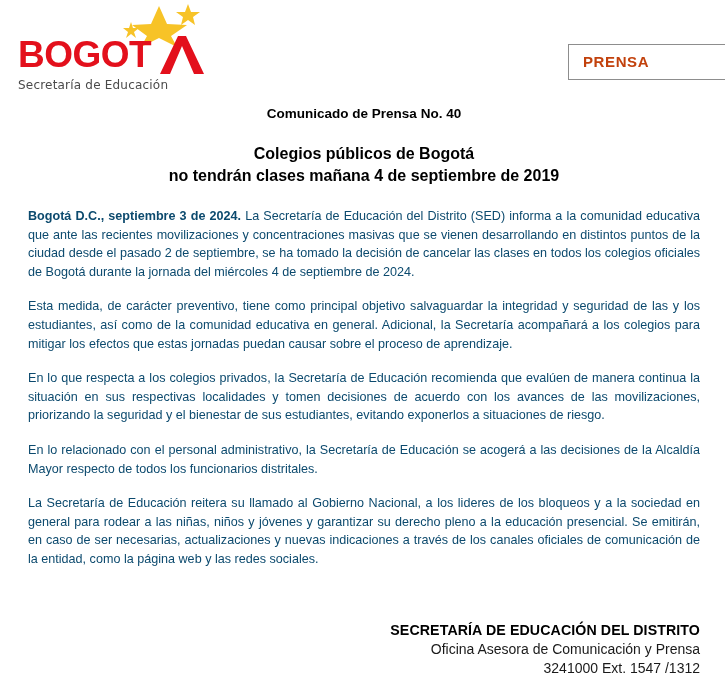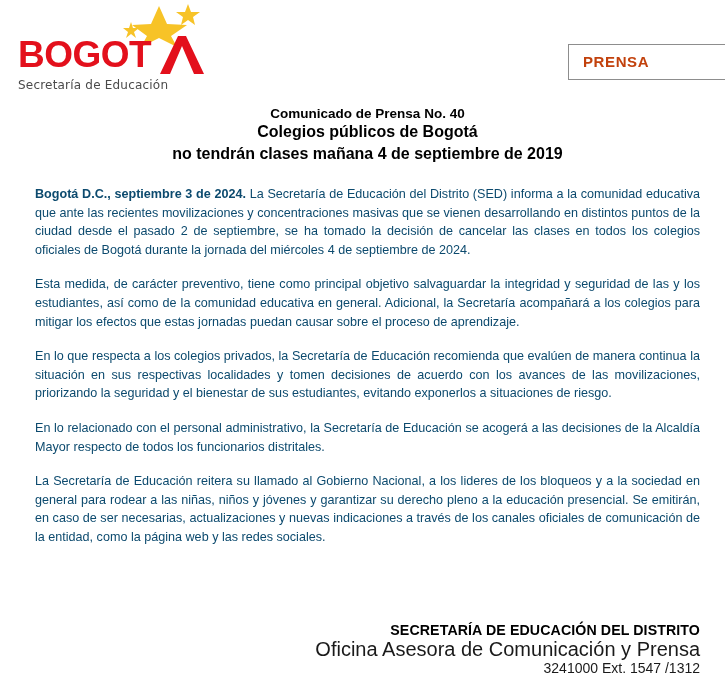--- a/index.html
+++ b/index.html
@@ -74,36 +74,37 @@
     top: 8px;
     font-family: "Liberation Sans", sans-serif;
     font-size: 15px;
     font-weight: bold;
     color: #c2410c;
     letter-spacing: 0.6px;
   }
 
   
   .doc {
-    padding: 0 25px 0 35px;
+    padding: 0 25px 0 28px;
   }
 
   .comunicado {
     text-align: center;
     font-size: 13.5px;
     font-weight: bold;
     margin-top: 6px;
     color: #000;
   }
 
   .headline {
     text-align: center;
     font-size: 16px;
     font-weight: bold;
     line-height: 22px;
+    margin-top: 22px;
     color: #000;
   }
   .headline .line2 { display: block; }
 
   
   .body-wrap {
     margin-top: 20px;
   }
 
   p.para {
@@ -128,21 +129,21 @@
     text-align: right;
     line-height: 19px;
   }
   .sig-org {
     font-size: 14.2px;
     font-weight: bold;
     letter-spacing: 0.1px;
     color: #000;
   }
   .sig-office {
-    font-size: 20px;
+    font-size: 14px;
     color: #1a1a1a;
   }
   .sig-phone {
     font-size: 14px;
     color: #1a1a1a;
   }
 </style>
 </head>
 <body>
 

